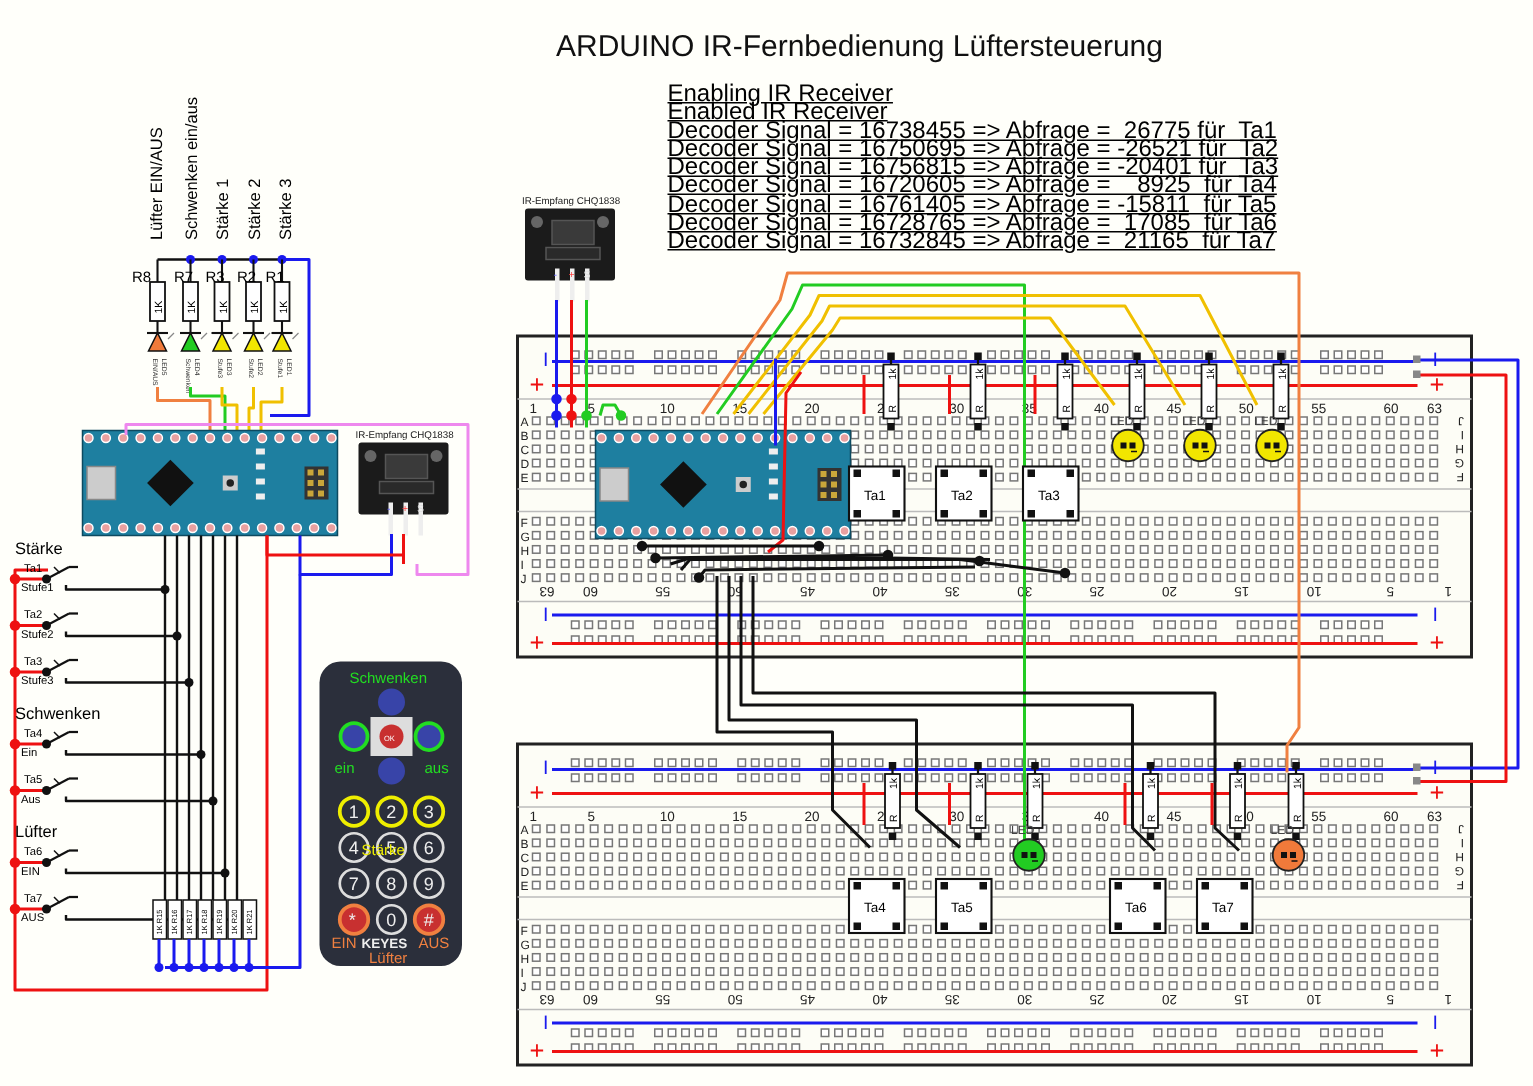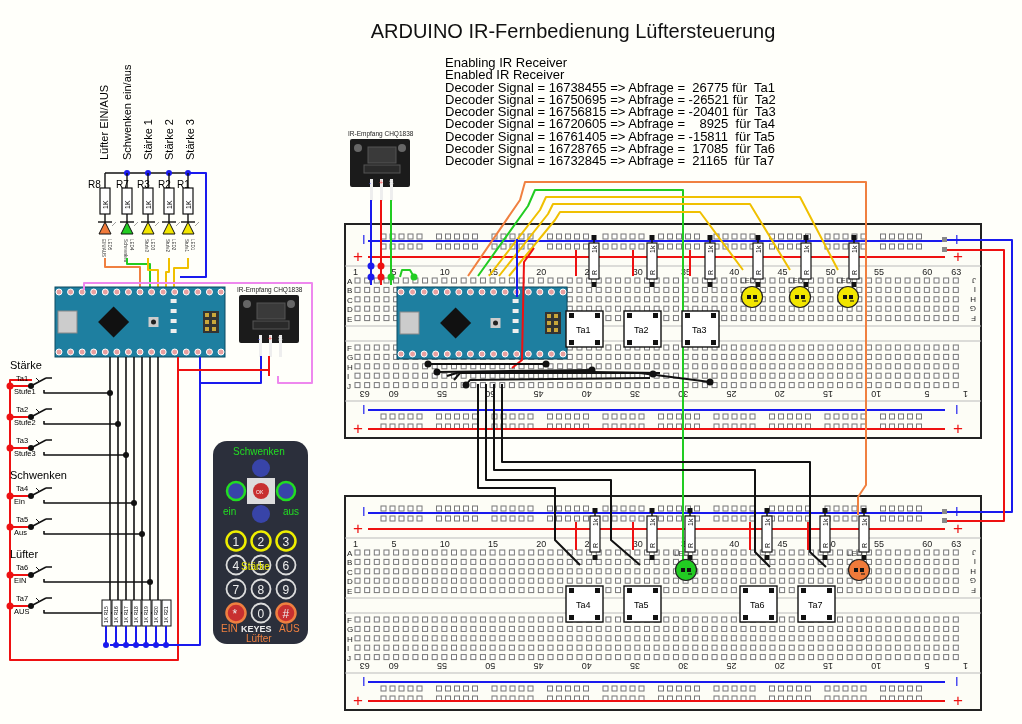--- a/index.html
+++ b/index.html
@@ -1,19 +1,19 @@
 <!DOCTYPE html>
 <html><head>
 <meta charset="utf-8">
 <style>
   html,body{margin:0;padding:0;background:#fffffa;}
   body{width:1022px;height:724px;position:relative;overflow:hidden;font-family:"Liberation Sans",sans-serif;}
   #title{position:absolute;left:0;width:1022px;top:4px;text-align:center;font-size:20px;color:#111;margin-top:16px;}
   #title span{position:relative;left:62px;}
-  #serial{position:absolute;left:445px;top:57px;font-size:13px;line-height:12.3px;color:#000;white-space:pre;}
+  #serial{position:absolute;left:445px;top:57px;font-size:16px;line-height:12.3px;color:#000;white-space:pre;text-decoration:underline;}
   svg{position:absolute;left:0;top:0;}
 </style>
 </head>
 <body>
 
 <div id="title"><span>ARDUINO IR-Fernbedienung Lüftersteuerung</span></div>
 
 <div id="serial"><div>Enabling IR Receiver</div><div>Enabled IR Receiver</div><div>Decoder Signal = 16738455 =&gt; Abfrage =  26775 für  Ta1</div><div>Decoder Signal = 16750695 =&gt; Abfrage = -26521 für  Ta2</div><div>Decoder Signal = 16756815 =&gt; Abfrage = -20401 für  Ta3</div><div>Decoder Signal = 16720605 =&gt; Abfrage =    8925  für Ta4</div><div>Decoder Signal = 16761405 =&gt; Abfrage = -15811  für Ta5</div><div>Decoder Signal = 16728765 =&gt; Abfrage =  17085  für Ta6</div><div>Decoder Signal = 16732845 =&gt; Abfrage =  21165  für Ta7</div></div>
 
 <svg id="diagram" width="1022" height="724" viewBox="0 0 1022 724">

